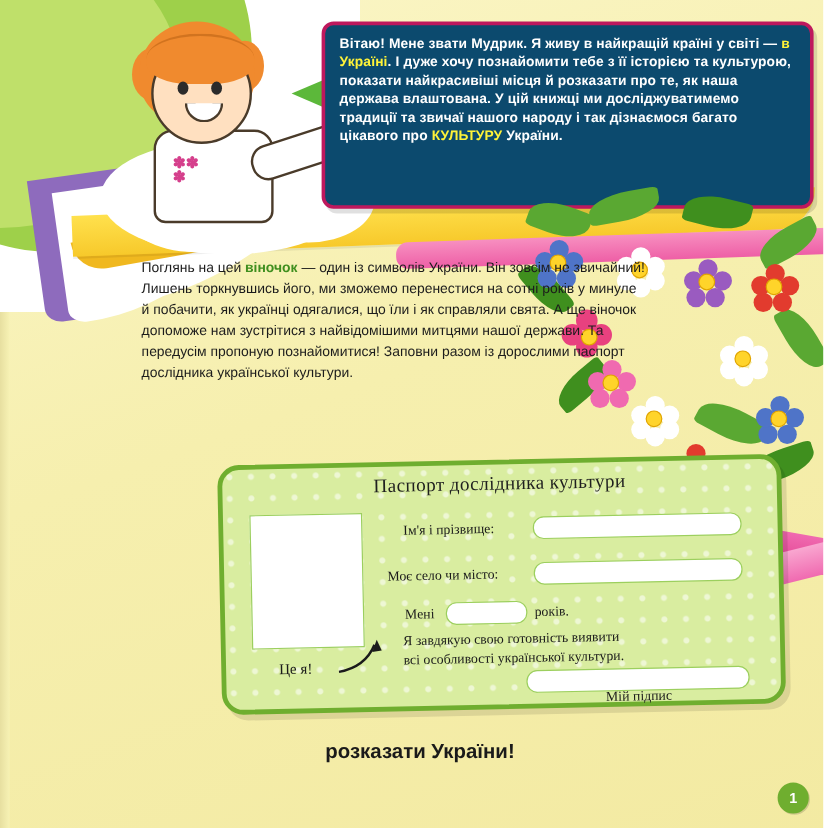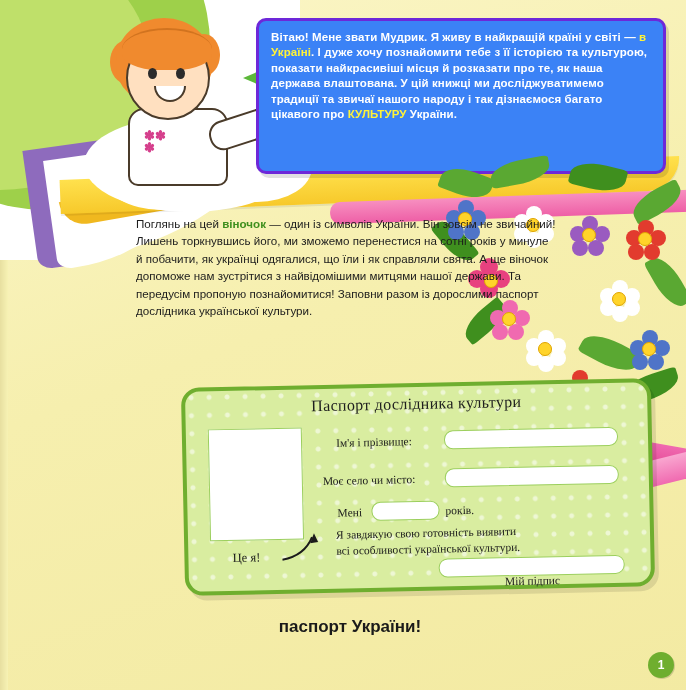--- a/index.html
+++ b/index.html
@@ -82,23 +82,23 @@
     transform:rotate(10deg);border-radius:14px 0 0 14px;
   }
   .ribbon-magenta2{
     position:absolute;left:520px;top:470px;width:190px;height:26px;
     background:linear-gradient(180deg,#f9a7d0,#f06ab0);
     transform:rotate(-14deg);border-radius:14px 0 0 14px;
   }
 
   
   .speech{
-    position:absolute;left:256px;top:18px;width:404px;height:150px;
-    background:#3b82f6;
-    border:3px solid #6d28d9;
+    position:absolute;left:268px;top:18px;width:404px;height:150px;
+    background:#0c4a6e;
+    border:3px solid #be185d;
     border-radius:10px;
     box-shadow:3px 4px 0 rgba(0,0,0,.12);
   }
   .speech-inner{
     padding:9px 12px 8px 12px;
     color:#ffffff;
     font-size:11.5px;
     line-height:15.4px;
     font-weight:bold;
     letter-spacing:.1px;
@@ -184,21 +184,21 @@
   .petal{
     position:absolute;width:16px;height:16px;border-radius:50%;
   }
   .f-center{
     position:absolute;width:12px;height:12px;border-radius:50%;background:#ffd42a;
     left:12px;top:12px;border:1px solid #e0a400;
   }
 
   
   .body-text{
-    position:absolute;left:136px;top:215px;width:420px;
+    position:absolute;left:118px;top:215px;width:420px;
     font-size:11.6px;line-height:17.4px;color:#1c1c1c;
   }
   .body-text .green{color:#3f8f1e;font-weight:bold;}
 
   
   .passport{
     position:absolute;left:183px;top:383px;width:462px;height:200px;
     background:#d9eda0;
     border:4px solid #6fae2f;
     border-radius:18px;
@@ -411,20 +411,20 @@
     <div class="row" style="left:258px;top:118px;">років.</div>
 
     <div class="row" style="left:148px;top:140px;">Я завдякую свою готовність виявити</div>
     <div class="row" style="left:148px;top:156px;">всі особливості української культури.</div>
 
     <div class="blank" style="left:250px;top:172px;width:184px;"></div>
     <div class="row" style="left:316px;top:190px;">Мій підпис</div>
   </div>
 
   <div class="slogan">
-    <div>паспорт України!</div>
+    <div>розказати України!</div>
   </div>
 
   <div class="pagenum">1</div>
 
   <div class="edge-right"></div>
   <div class="edge-bottom"></div>
 </div>
 
 </body></html>

